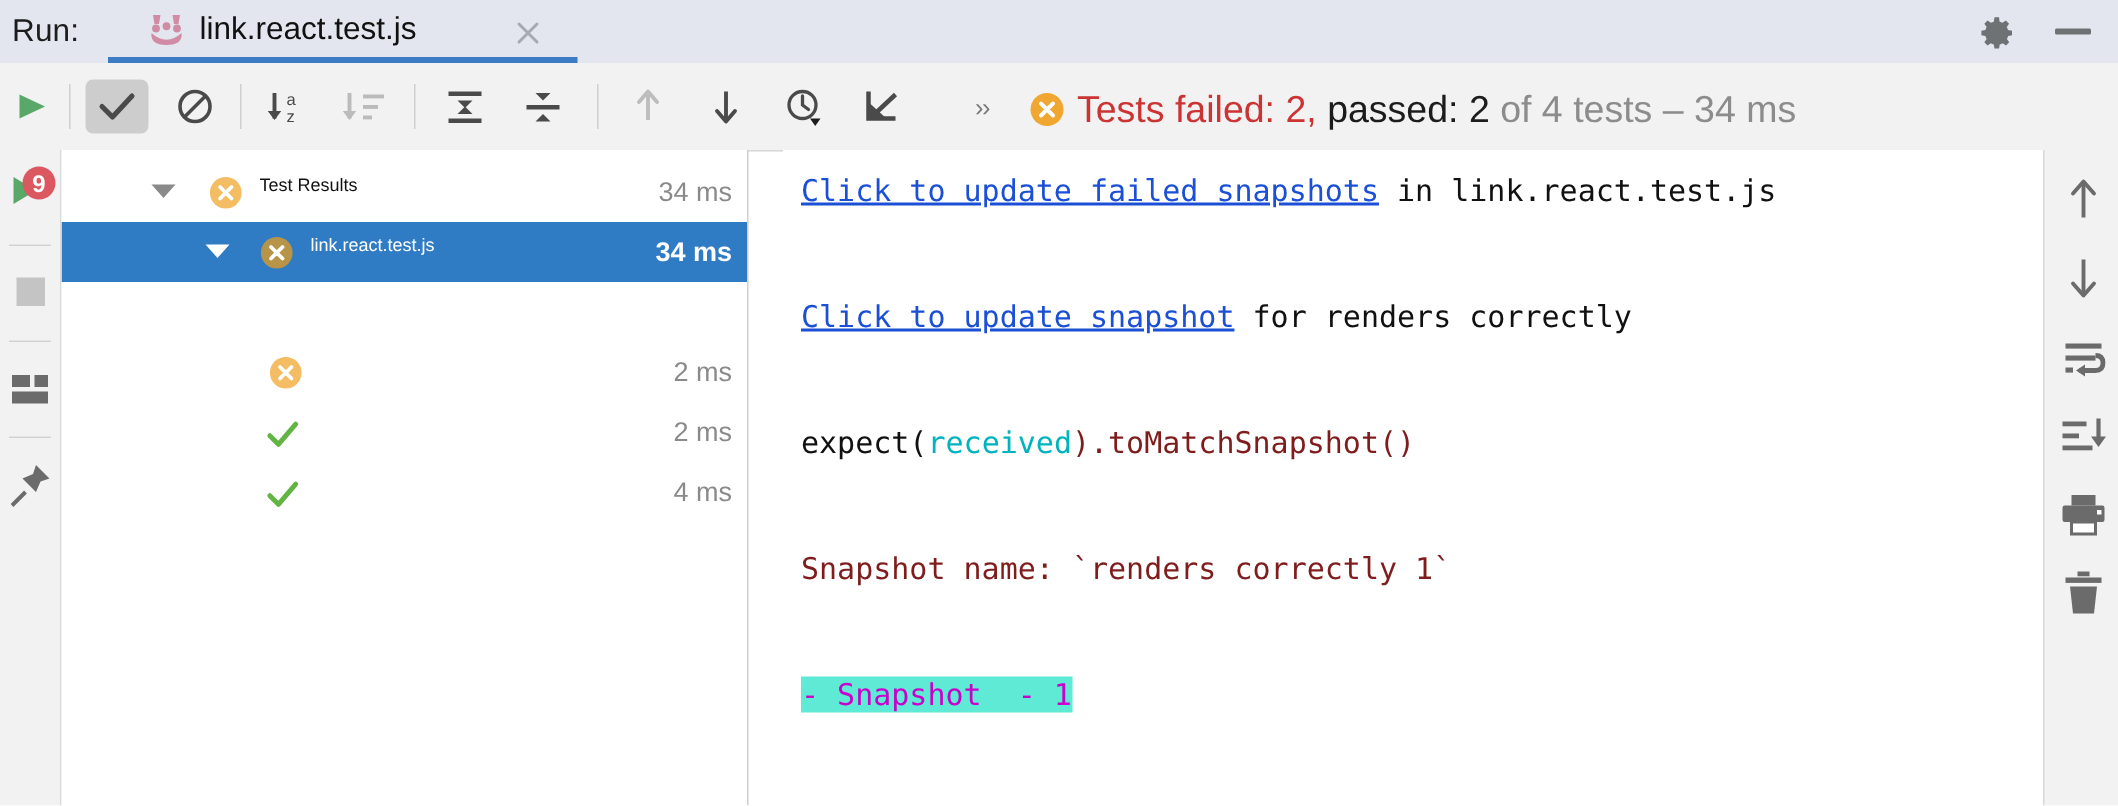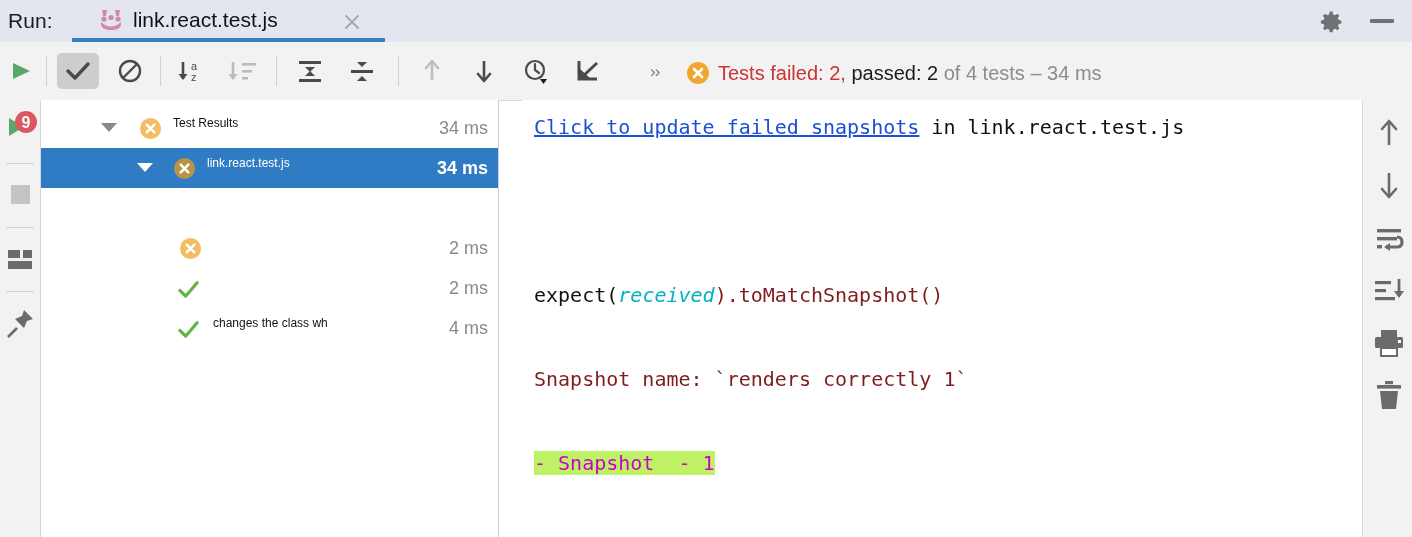--- a/index.html
+++ b/index.html
@@ -44,21 +44,21 @@
   .toolbar{
     position:absolute;left:0;top:42px;width:1412px;height:58px;
     background:#f2f2f2;border-bottom:1px solid #d8d8d8;
   }
   .tbtn{position:absolute;top:55px;width:40px;height:32px;}
   .sep{position:absolute;top:56px;width:1px;height:30px;background:#cfcfcf;}
   .toggled{
     position:absolute;background:#cdcdcd;border-radius:5px;
   }
   .st-icon{position:absolute;left:686px;top:61px;width:24px;height:24px;}
-  .st-text{position:absolute;left:718px;top:58px;font-size:20px;line-height:30px;white-space:nowrap;}
+  .st-text{position:absolute;left:718px;top:58px;font-size:25px;line-height:30px;white-space:nowrap;}
   .red{color:#cc3333;}
   .blk{color:#1c1c1c;}
   .gry{color:#8c8c8c;}
   .chev{position:absolute;left:650px;top:62px;font-size:17px;color:#7a7a7a;letter-spacing:-1px;}
 
   
   .gutter{
     position:absolute;left:0;top:100px;width:40px;height:437px;
     background:#f2f2f2;border-right:1px solid #d8d8d8;
   }
@@ -87,24 +87,24 @@
   
   .console{
     position:absolute;left:522px;top:100px;width:862px;height:437px;
     background:#ffffff;overflow:hidden;
     font-family:"DejaVu Sans Mono","Liberation Mono",monospace;
     font-size:20px;line-height:42px;
   }
   .cline{position:absolute;left:12px;white-space:pre;}
   .lnk{color:#1a4fd6;text-decoration:underline;}
   .mono-blk{color:#111;}
-  .cyan{color:#00b3bf;font-style:italic;}
+  .cyan{color:#00b3bf;}
   .dred{color:#7f1d1d;}
   .mag{color:#cc00cc;}
-  .hl{background:#bef264;}
+  .hl{background:#5eead4;}
 
   
   .rtool{
     position:absolute;left:1362px;top:100px;width:50px;height:437px;
     background:#f2f2f2;border-left:1px solid #d8d8d8;
   }
   .rbtn{position:absolute;left:5px;width:42px;height:42px;}
 </style>
 </head>
 <body>
@@ -278,30 +278,30 @@
       <svg class="ticon" style="left:136px;top:10px" viewBox="0 0 24 24">
         <path d="M3 13 L9 19 L21 5" stroke="#62b543" stroke-width="3.4" fill="none" stroke-linecap="round" stroke-linejoin="round"></path>
       </svg>
       <div class="ttime" style="top:10px">2 ms</div>
     </div>
 
     <div class="trow" style="top:208px">
       <svg class="ticon" style="left:136px;top:10px" viewBox="0 0 24 24">
         <path d="M3 13 L9 19 L21 5" stroke="#62b543" stroke-width="3.4" fill="none" stroke-linecap="round" stroke-linejoin="round"></path>
       </svg>
-      <div class="tlabel" style="left:172px;top:8px;max-width:238px">changes the class wh</div>
       <div class="ttime" style="top:10px">4 ms</div>
     </div>
   </div>
 
   <div class="tdiv"></div>
 
   <div class="console">
     <div class="cline" style="top:6px"><span class="lnk">Click to update failed snapshots</span><span class="mono-blk"> in link.react.test.js</span></div>
 
+    <div class="cline" style="top:90px"><span class="lnk">Click to update snapshot</span><span class="mono-blk"> for renders correctly</span></div>
 
     <div class="cline" style="top:174px"><span class="mono-blk">expect(</span><span class="cyan">received</span><span class="dred">).toMatchSnapshot()</span></div>
 
     <div class="cline dred" style="top:258px">Snapshot name: `renders correctly 1`</div>
 
     <div class="cline" style="top:342px"><span class="mag hl">- Snapshot  - 1</span></div>
 
 
   </div>
 

